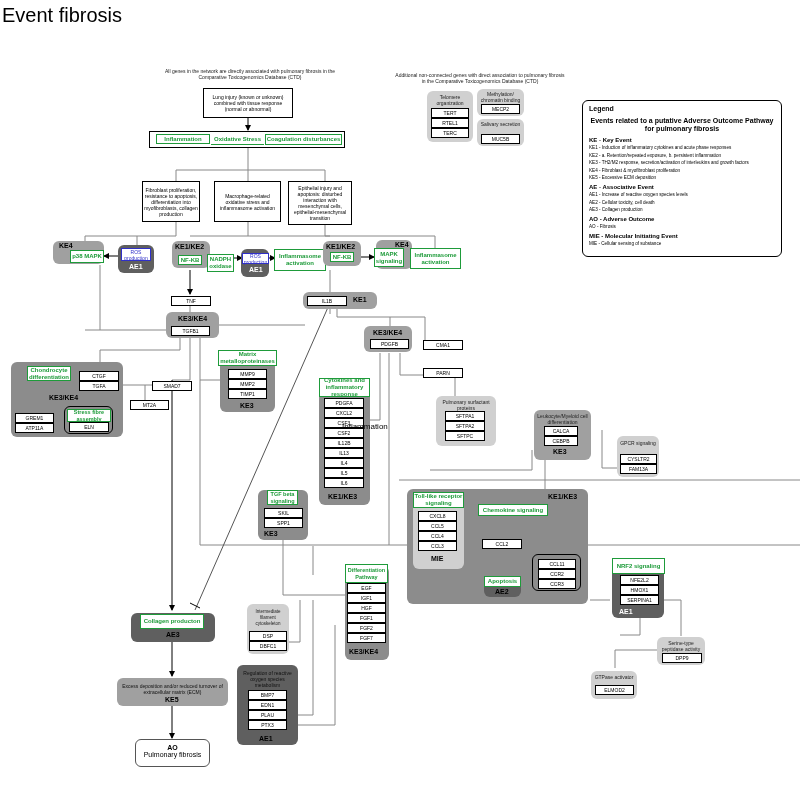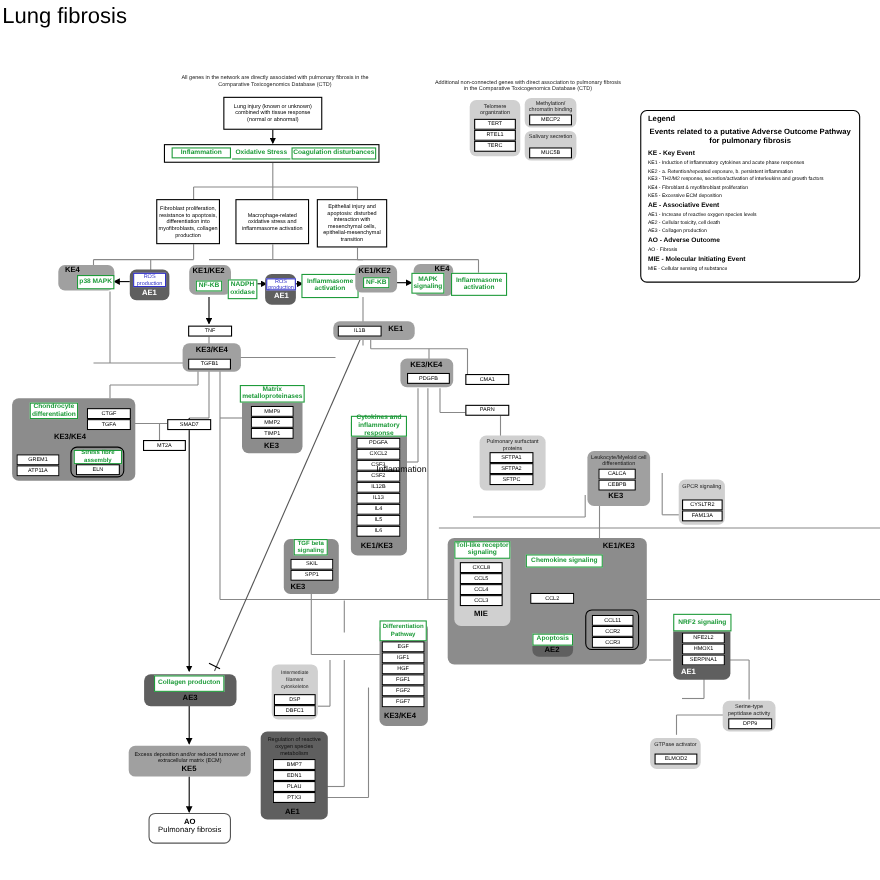--- a/index.html
+++ b/index.html
@@ -107,21 +107,21 @@
     <line x1="172" y1="640" x2="172" y2="676" stroke="#000" marker-end="url(#arr)"></line>
     <line x1="172" y1="706" x2="172" y2="738" stroke="#000" marker-end="url(#arr)"></line>
     <line x1="118" y1="256" x2="104" y2="256" stroke="#000" marker-end="url(#arr)"></line>
     <line x1="233" y1="258" x2="242" y2="258" stroke="#000" marker-end="url(#arr)"></line>
     <line x1="268" y1="258" x2="275" y2="258" stroke="#000" marker-end="url(#arr)"></line>
     <line x1="355" y1="257" x2="374" y2="257" stroke="#000" marker-end="url(#arr)"></line>
   </g>
   <line x1="190" y1="603" x2="200" y2="608" stroke="#000" stroke-width="1"></line>
 </svg>
 
-<div class="abs title">Lung fibrosis</div>
+<div class="abs title">Event fibrosis</div>
 
 <div class="abs note" style="left:160px;top:68px;width:180px;">All genes in the network are directly associated with pulmonary fibrosis in the Comparative Toxicogenomics Database (CTD)</div>
 <div class="abs note" style="left:395px;top:72px;width:170px;">Additional non-connected genes with direct association to pulmonary fibrosis in the Comparative Toxicogenomics Database (CTD)</div>
 
 <div class="abs wbox" style="left:203px;top:88px;width:90px;height:30px;">Lung injury (known or unknown) combined with tissue response (normal or abnormal)</div>
 
 <div class="abs" style="left:149px;top:131px;width:196px;height:17px;border:1.2px solid #000;background:#fff;">
   <div class="abs green" style="left:6px;top:2px;width:54px;height:10px;">Inflammation</div>
   <div class="abs green" style="left:61px;top:3px;width:53px;height:10px;border-width:0 0 1px 0;">Oxidative Stress</div>
   <div class="abs green" style="left:115px;top:2px;width:77px;height:11px;">Coagulation disturbances</div>

